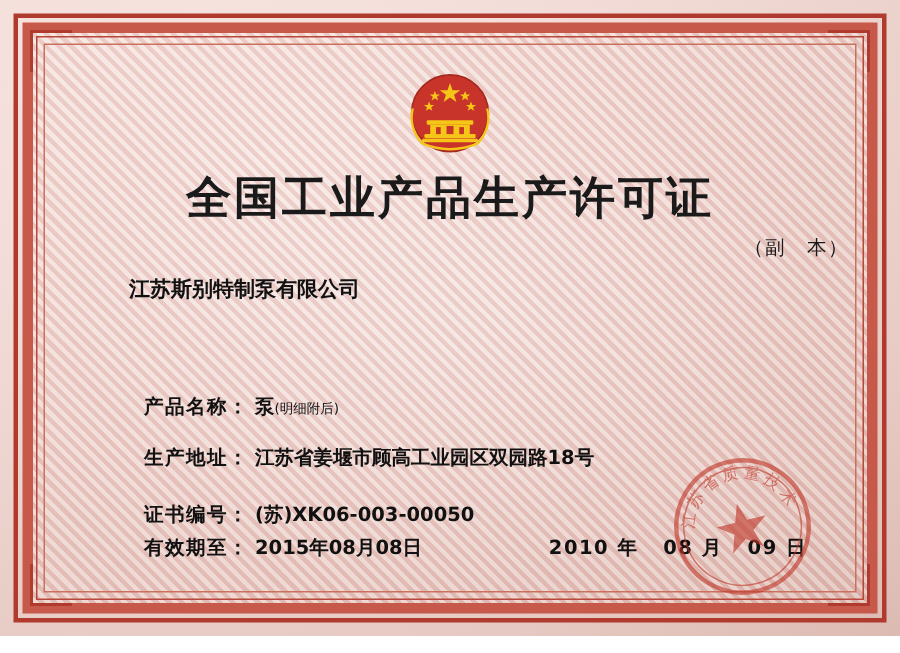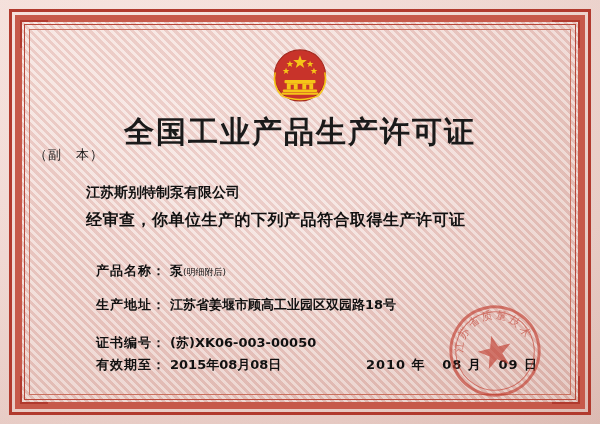--- a/index.html
+++ b/index.html
@@ -106,24 +106,24 @@
     text-align: center;
     font-size: 30px;
     font-weight: bold;
     letter-spacing: 2px;
     color: #1a1a1a;
     font-family: "DejaVu Sans", "Liberation Sans", sans-serif;
     white-space: nowrap;
   }
   #subtitle {
     position: absolute;
-    top: 112px;
+    top: 122px;
     left: 0;
     right: 0;
-    text-align: left;
+    text-align: right;
     font-size: 13px;
     color: #1a1a1a;
     letter-spacing: 1px;
     font-family: Liberation Mono, monospace;
   }
 
   
   #company-name {
     position: absolute;
     left: 52px;
@@ -254,21 +254,20 @@
       <path d="M82 34 Q86 50 74 64" stroke="#f5c518" stroke-width="2" fill="none"></path>
       <path d="M26 64 Q50 74 74 64" stroke="#f5c518" stroke-width="2" fill="none"></path>
     </svg>
 
     <div id="main-title">全国工业产品生产许可证</div>
     <div id="subtitle">（副　本）</div>
 
     <div id="company-name">江苏斯别特制泵有限公司</div>
 
     <div id="statement">
-      <span>经审查，你单位生产的下列产品符合取得生产许可证</span>
     </div>
 
     <div class="field" id="field-product">
       <span class="label">产品名称：</span><span class="value">泵</span><span class="small">(明细附后)</span>
     </div>
 
 
     <div class="field" id="field-factory">
       <span class="label">生产地址：</span><span class="value">江苏省姜堰市顾高工业园区双园路18号</span>
     </div>

